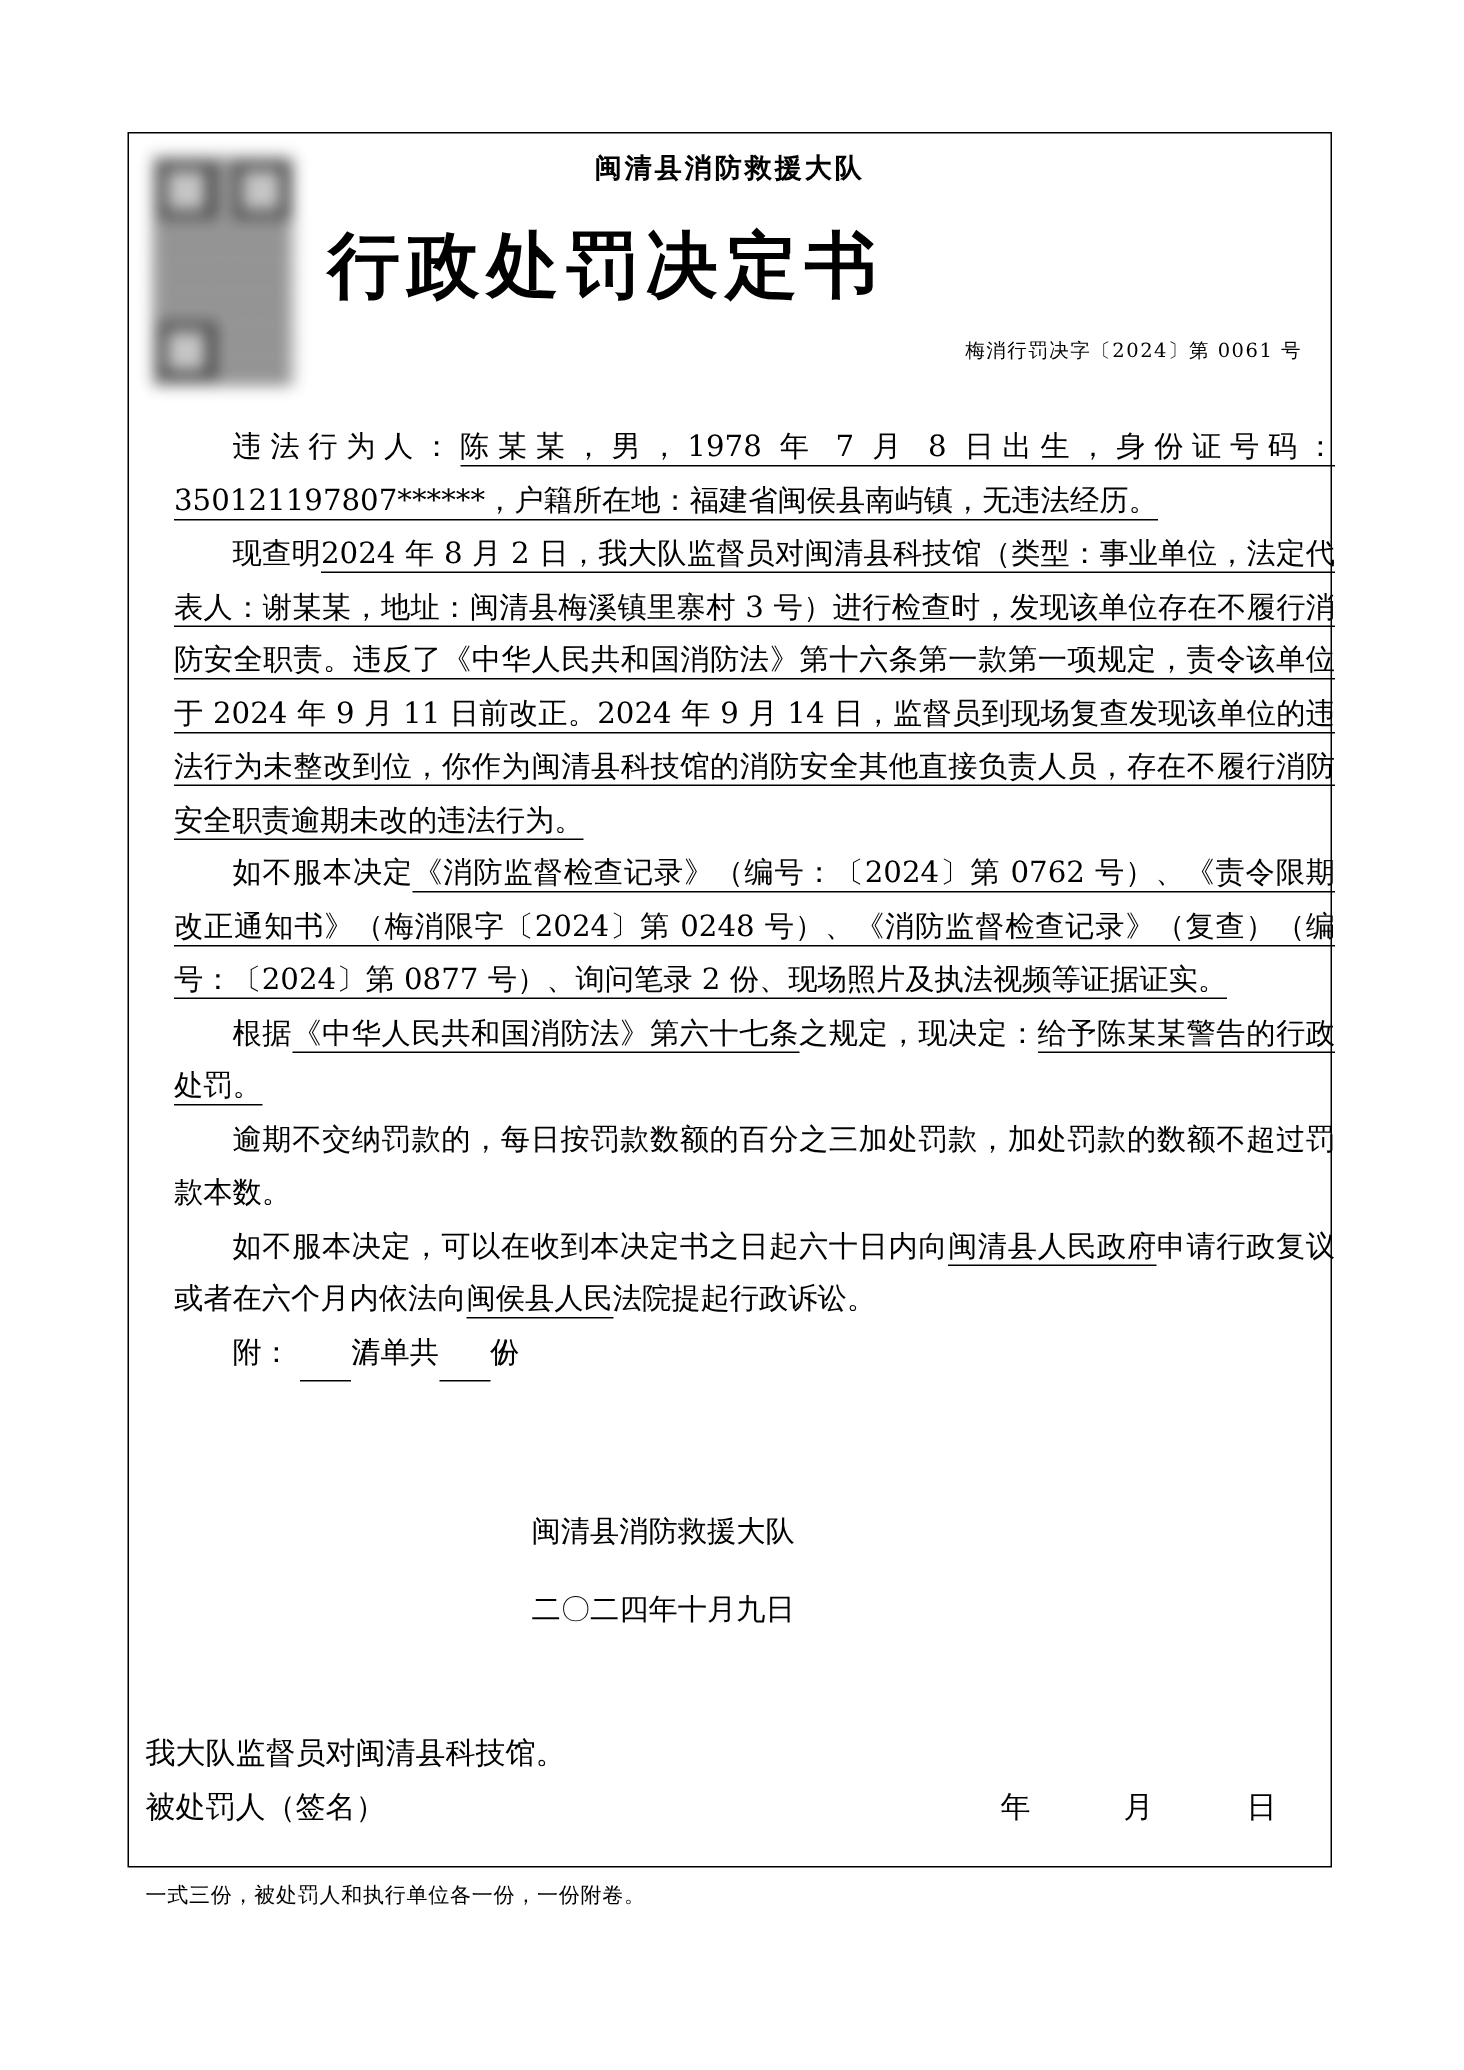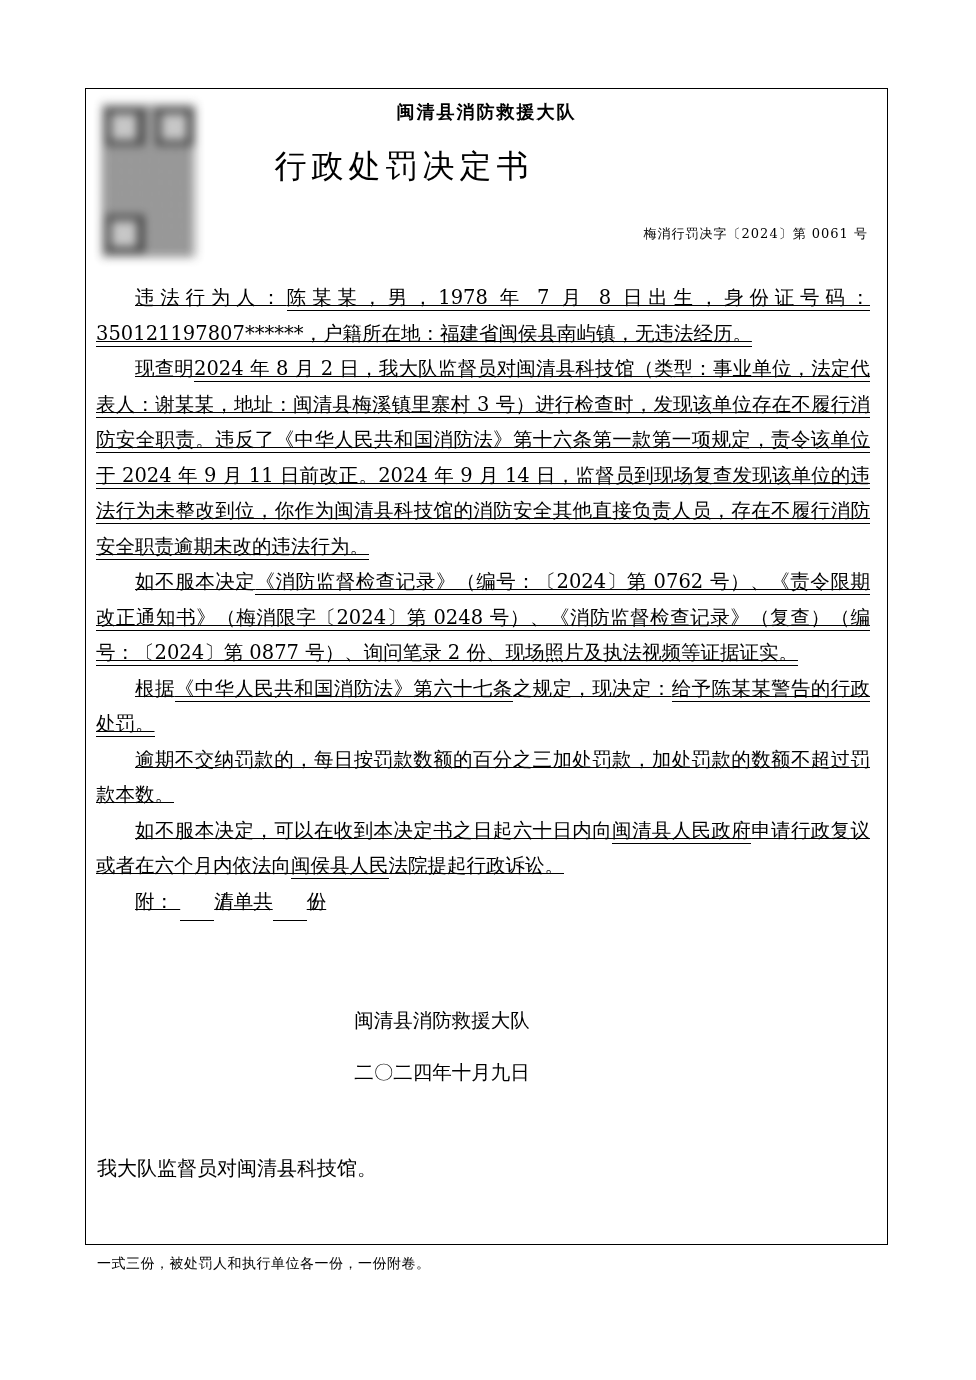--- a/index.html
+++ b/index.html
@@ -68,46 +68,45 @@
     font-weight: 700;
     letter-spacing: 2px;
   }
   .doc-title {
     position: absolute;
     left: 85px;
     top: 145px;
     width: 638px;
     text-align: center;
     font-family: "DejaVu Serif", "Liberation Serif", serif;
-    font-size: 32px;
-    font-weight: 400;
+    font-size: 48px;
+    font-weight: 700;
     letter-spacing: 5px;
   }
   .doc-number {
     position: absolute;
     right: 108px;
     top: 225px;
     font-family: "DejaVu Serif", "Liberation Serif", serif;
     font-size: 13px;
     letter-spacing: 1px;
     white-space: nowrap;
   }
 
   
   #body-text {
     position: absolute;
-    left: 96px;
+    left: 116px;
     top: 280px;
     width: 774px;
     font-family: "DejaVu Serif", "Liberation Serif", serif;
     font-size: 19.5px;
     line-height: 35.5px;
     text-align: justify;
     text-justify: inter-character;
-    text-decoration: underline;
   }
   #body-text p {
     margin: 0;
     text-indent: 2em;
   }
   .u {
     border-bottom: 1.4px solid #000;
     padding-bottom: 1px;
   }
   .blank-slash {
@@ -193,15 +192,23 @@
 
 </div>
 
 <div id="signature">
   <div class="sig-line">闽清县消防救援大队</div>
   <div class="sig-line">二〇二四年十月九日</div>
 </div>
 
 <div id="ack">
   <div>我大队监督员对闽清县科技馆。</div>
+  <div class="ack-row">
+    <span>被处罚人（签名）</span>
+    <span class="ymd">
+      <span>年</span>
+      <span>月</span>
+      <span>日</span>
+    </span>
+  </div>
 </div>
 
 <div id="footer-note">一式三份，被处罚人和执行单位各一份，一份附卷。</div>
 
 </body></html>

